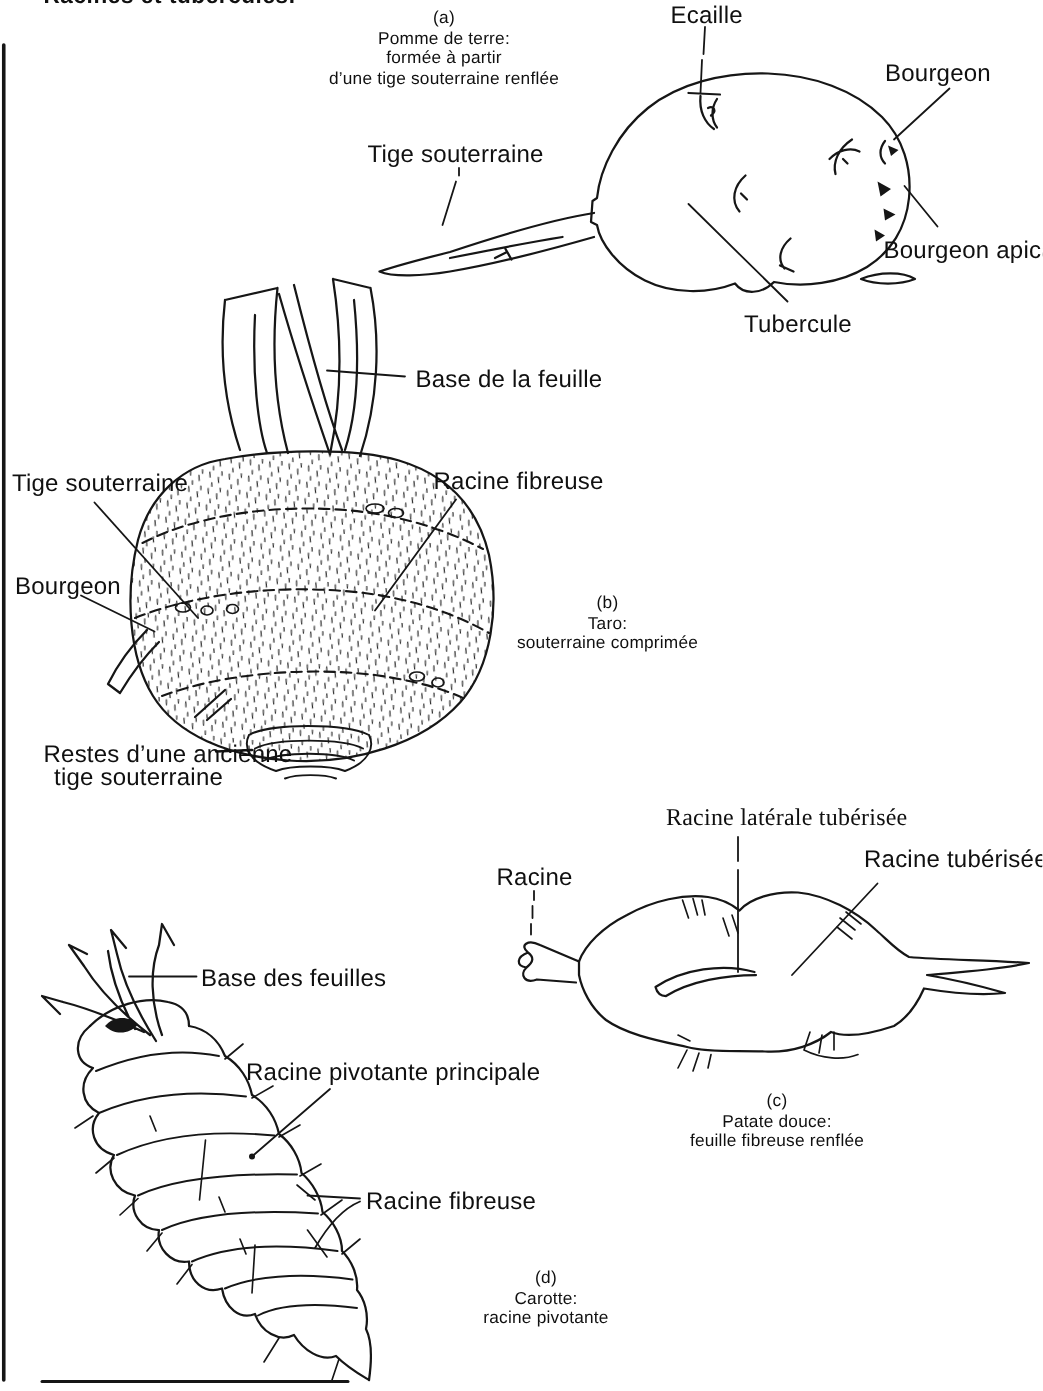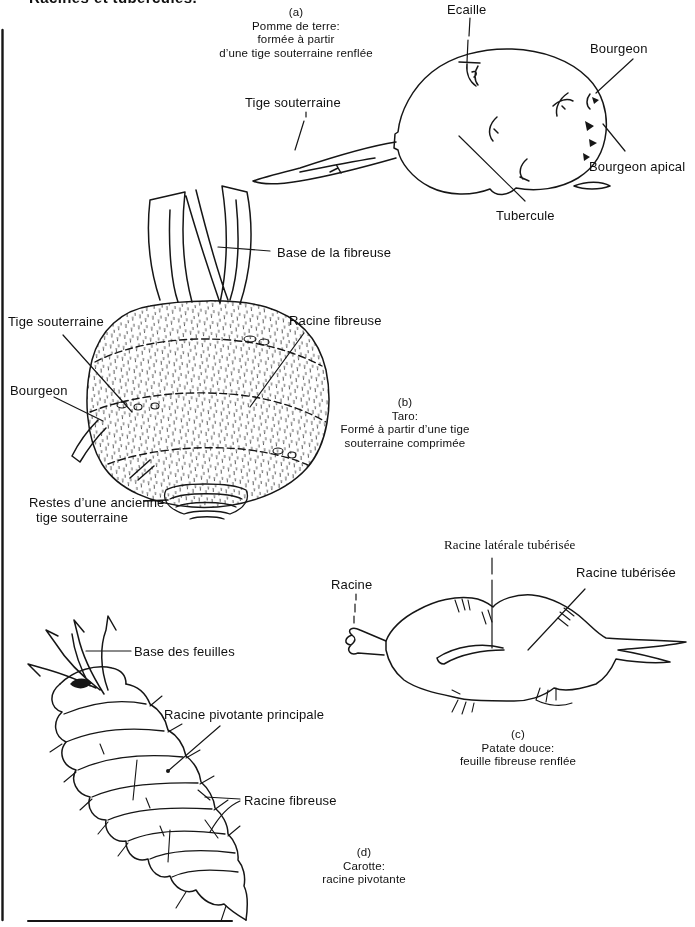--- a/index.html
+++ b/index.html
@@ -1,19 +1,19 @@
 <!DOCTYPE html>
 <html><head>
 <meta charset="utf-8">
 <style>
   html,body{margin:0;padding:0;background:#fff;}
   .page{position:relative;width:695px;height:927px;background:#ffffff;overflow:hidden;
         font-family:"Liberation Sans",sans-serif;color:#101010;}
   .art{position:absolute;left:0;top:0;}
-  .lbl{position:absolute;white-space:nowrap;font-size:13px;letter-spacing:.15px;color:#101010;}
+  .lbl{position:absolute;white-space:nowrap;font-size:16px;letter-spacing:.15px;color:#101010;}
   .cap{position:absolute;text-align:center;font-size:11.5px;line-height:13.5px;letter-spacing:.15px;color:#101010;}
   .it{}
   .title-clip{position:absolute;left:29px;top:0;width:260px;height:7px;overflow:hidden;}
   .title-clip span{display:block;margin-top:-11px;font-size:15px;font-weight:700;letter-spacing:.4px;}
 </style>
 </head>
 <body>
 
 <div class="page">
 
@@ -136,28 +136,27 @@
     <div>Pomme de terre:</div>
     <div>formée à partir</div>
     <div>d’une tige souterraine renflée</div>
   </div>
   <div class="lbl" style="left:447px;top:2px;">Ecaille</div>
   <div class="lbl" style="left:590px;top:41px;">Bourgeon</div>
   <div class="lbl" style="left:245px;top:95px;">Tige souterraine</div>
   <div class="lbl" style="left:589px;top:159px;text-align:right;">Bourgeon apical</div>
   <div class="lbl" style="left:496px;top:208px;">Tubercule</div>
 
-  <div class="lbl" style="left:277px;top:245px;">Base de la fibreuse</div>
+  <div class="lbl" style="left:277px;top:245px;">Base de la feuille</div>
   <div class="lbl" style="left:8px;top:314px;">Tige souterraine</div>
   <div class="lbl" style="left:289px;top:313px;">Racine fibreuse</div>
   <div class="lbl" style="left:10px;top:383px;">Bourgeon</div>
   <div class="cap" style="left:305px;top:396px;width:200px;">
     <div>(b)</div>
     <div>Taro:</div>
-    <div>Formé à partir d’une tige</div>
     <div class="it">souterraine comprimée</div>
   </div>
   <div class="lbl" style="left:5px;top:495px;margin-left:24px;">Restes d’une ancienne</div>
   <div class="lbl" style="left:36px;top:510px;">tige souterraine</div>
 
   <div class="lbl" style="left:444px;top:537px;font-family:Liberation Serif, serif;">Racine latérale tubérisée</div>
   <div class="lbl" style="left:331px;top:577px;">Racine</div>
   <div class="lbl" style="left:576px;top:565px;">Racine tubérisée</div>
   <div class="cap" style="left:418px;top:728px;width:200px;">
     <div class="it">(c)</div>

